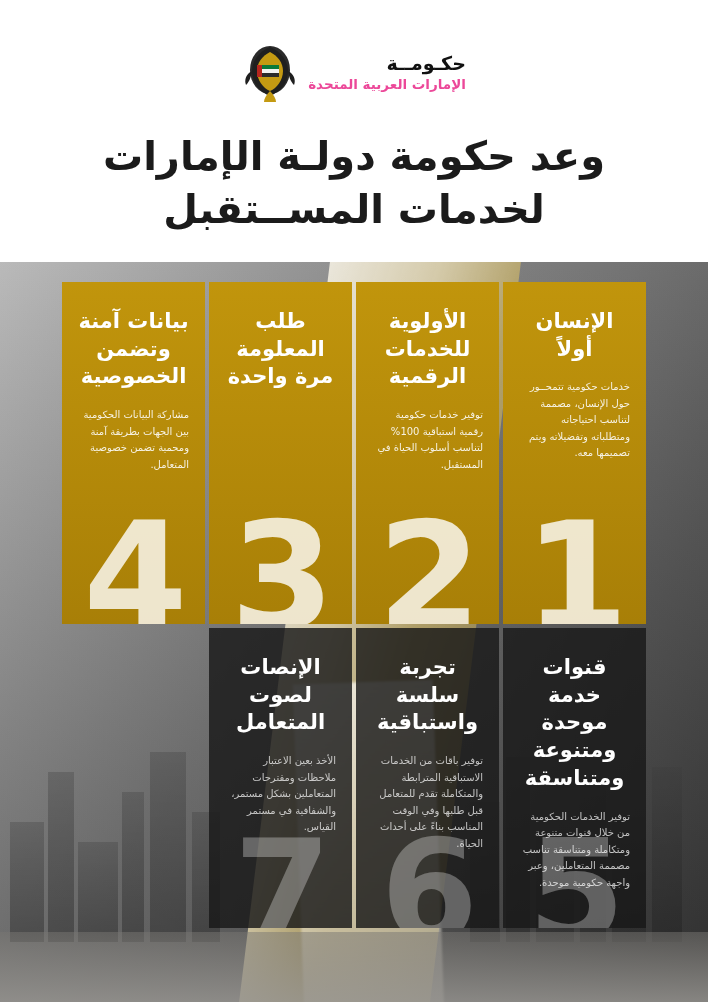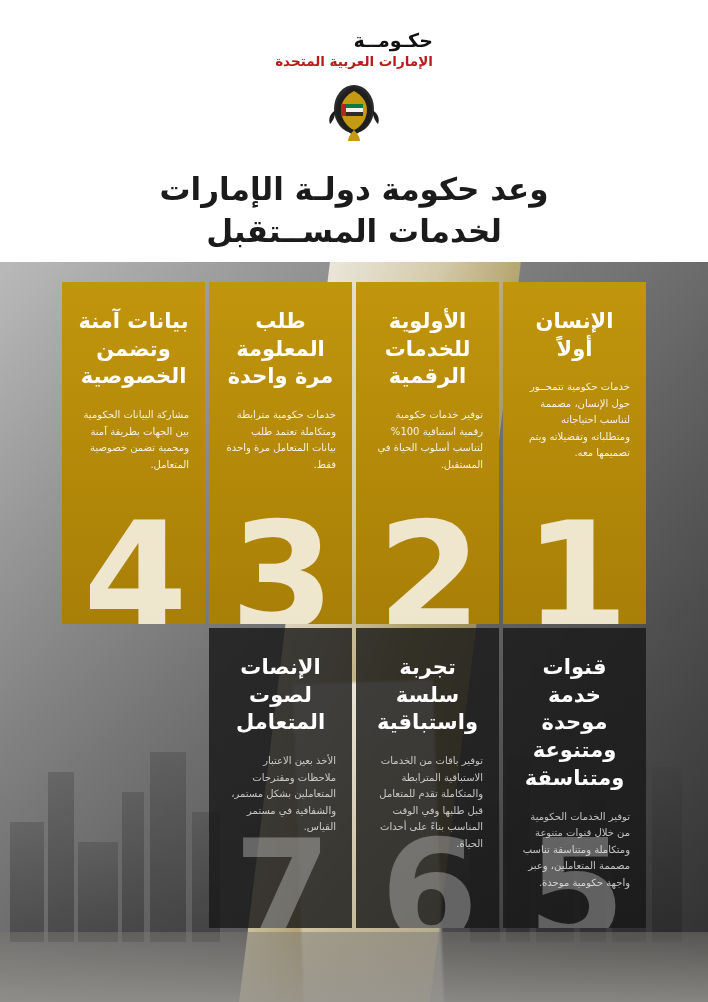--- a/index.html
+++ b/index.html
@@ -17,56 +17,56 @@
 
   
   .header {
     position: absolute;
     top: 0; left: 0; right: 0;
     height: 262px;
     background: #ffffff;
   }
   .emblem-row {
     display: flex;
-    flex-direction: column;
+    flex-direction: row;
     align-items: center;
     justify-content: center;
     gap: 10px;
-    padding-top: 30px;
+    padding-top: 40px;
   }
   .emblem {
     width: 56px; height: 66px;
     position: relative;
   }
   .emblem svg { display: block; }
   .gov-text {
     text-align: right;
     line-height: 1.15;
     color: #1a1a1a;
   }
   .gov-text .line1 {
     font-size: 19px;
     font-weight: bold;
     letter-spacing: 1px;
     color: #111;
   }
   .gov-text .line2 {
     font-size: 13.5px;
     font-weight: bold;
-    color: #b91c1c;
+    color: #ec4899;
     margin-top: 2px;
   }
 
   .main-title {
     margin-top: 26px;
     text-align: center;
     color: #1b1b1b;
     font-weight: bold;
     line-height: 1.22;
-    font-size: 31px;
+    font-size: 40px;
     letter-spacing: -0.5px;
     padding: 0 40px;
   }
   .main-title .l1 { display: block; }
   .main-title .l2 { display: block; margin-top: 4px; }
 
   
   .photo {
     position: absolute;
     top: 262px; left: 0;
@@ -239,21 +239,20 @@
 للخدمات
 الرقمية</div>
       <div class="desc">توفير خدمات حكومية رقمية استباقية 100% لتناسب أسلوب الحياة في المستقبل.</div>
       <div class="num">2</div>
     </div>
 
     <div class="card gold">
       <div class="title">طلب
 المعلومة
 مرة واحدة</div>
-      <div class="desc">خدمات حكومية مترابطة ومتكاملة تعتمد طلب بيانات المتعامل مرة واحدة فقط.</div>
       <div class="num">3</div>
     </div>
 
     <div class="card gold">
       <div class="title">بيانات آمنة
 وتضمن
 الخصوصية</div>
       <div class="desc">مشاركة البيانات الحكومية بين الجهات بطريقة آمنة ومحمية تضمن خصوصية المتعامل.</div>
       <div class="num">4</div>
     </div>

